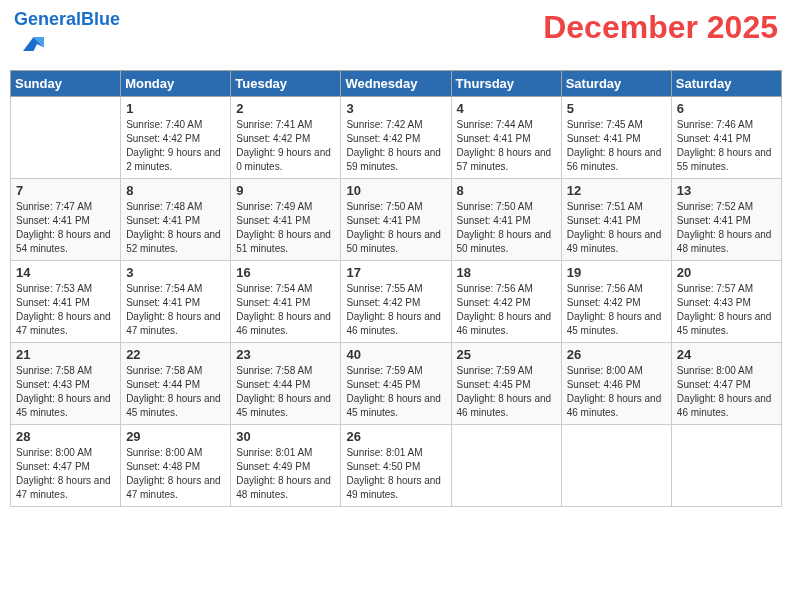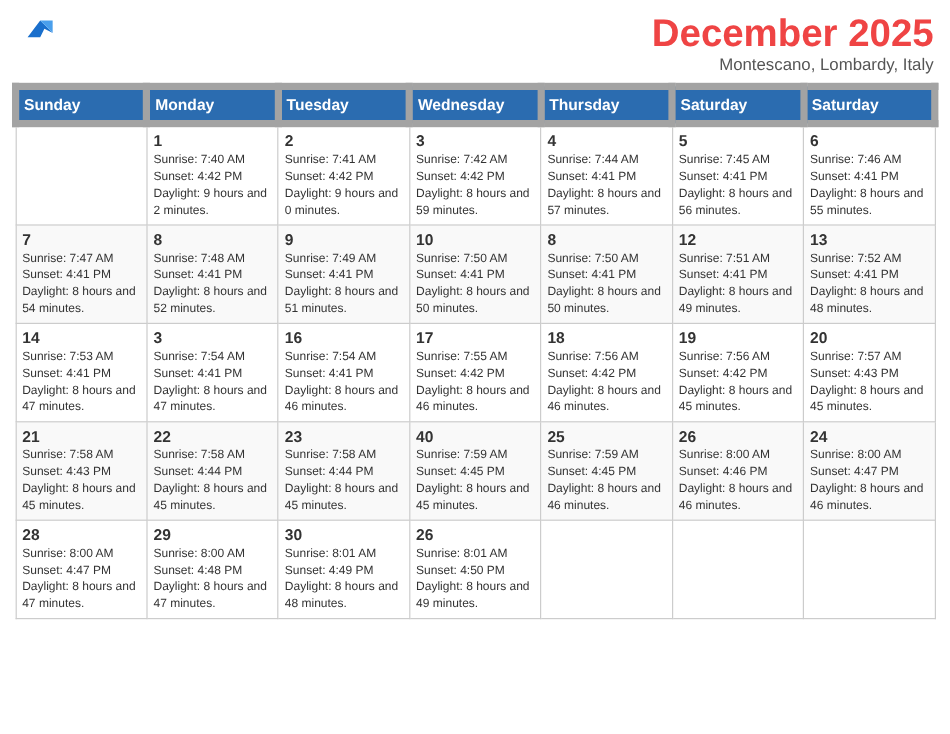--- a/index.html
+++ b/index.html
@@ -54,21 +54,21 @@
       border-collapse: collapse;
       border: 1px solid #ccc;
     }
     .calendar th {
       background: #2b6cb0;
       color: #fff;
       font-size: 13px;
       font-weight: bold;
       padding: 5px 4px;
       text-align: left;
-      border: 6px solid #a3a3a3;
+      border: 1px solid #a3a3a3;
     }
     .calendar td {
       vertical-align: top;
       padding: 4px 5px;
       border: 1px solid #ccc;
       width: calc(100% / 7);
       min-height: 80px;
       font-size: 10.5px;
       color: #333;
       background: #fff;
@@ -90,29 +90,31 @@
     .empty-cell {
       background: #f5f5f5;
     }
   </style>
 </head>
 <body>
 
 <div class="header">
   <div class="logo">
     <div>
+      <div class="logo-text">
+        <span>General</span><span style="color:#1a6fcc">Blue</span>
+      </div>
       <svg class="logo-icon" viewBox="0 0 40 30" xmlns="http://www.w3.org/2000/svg">
         <polygon points="10,25 25,5 40,20 30,15 25,25" fill="#1a6fcc"></polygon>
         <polygon points="25,5 40,5 40,20" fill="#4a9fec"></polygon>
       </svg>
     </div>
   </div>
   <div class="title-block">
     <div class="month-title">December 2025</div>
-    <div class="subtitle">Montescano, Lombardy, Italy</div>
   </div>
 </div>
 
 <table class="calendar">
   <thead>
     <tr>
     <th>Sunday</th>
         <th>Monday</th>
         <th>Tuesday</th>
         <th>Wednesday</th>

